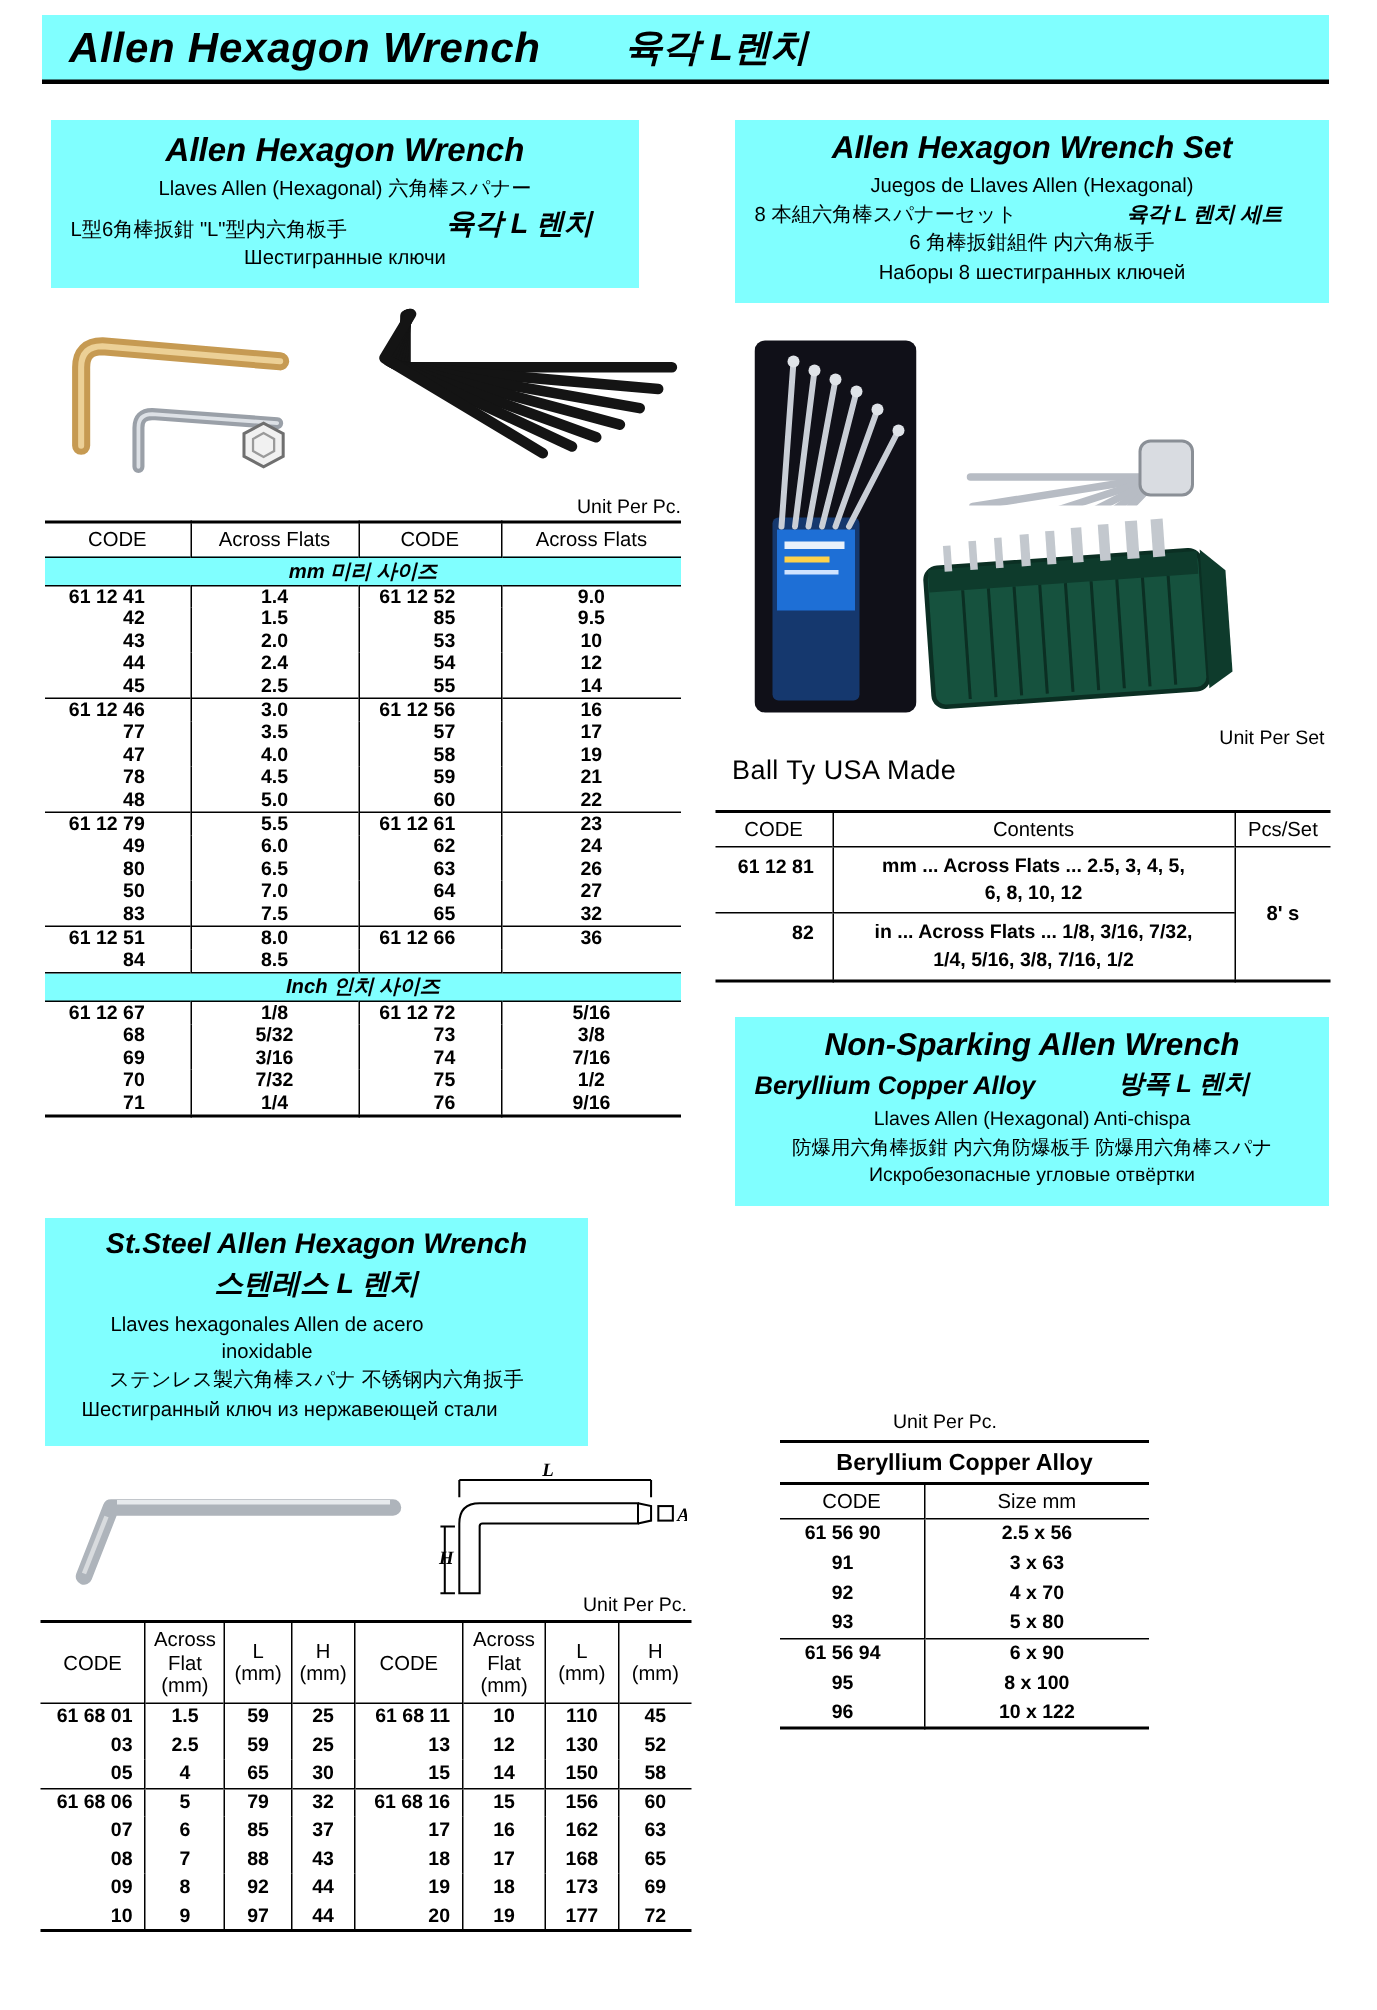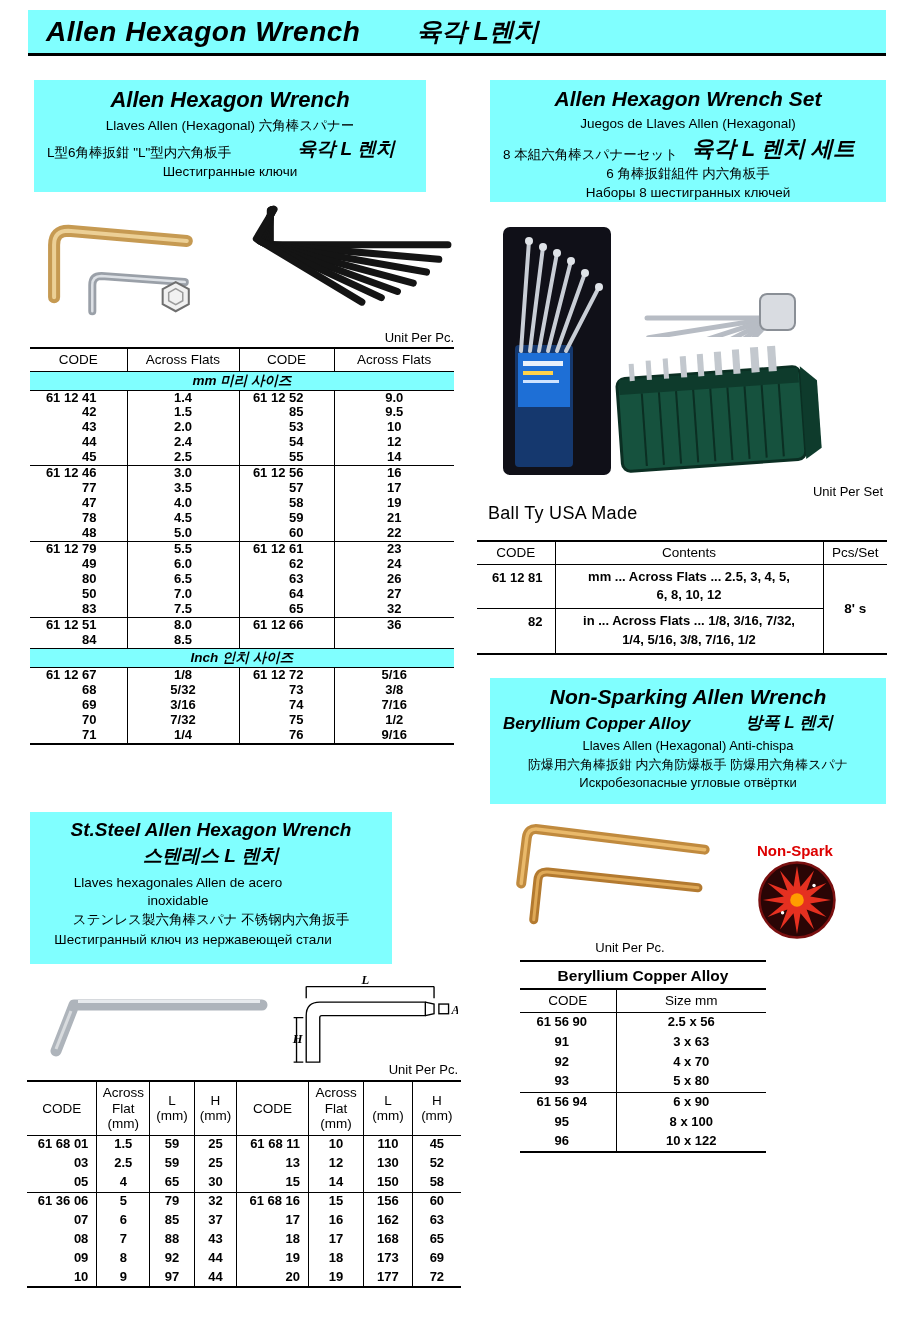--- a/index.html
+++ b/index.html
@@ -375,21 +375,21 @@
           <td>05</td>
           <td>4</td>
           <td>65</td>
           <td>30</td>
           <td>15</td>
           <td>14</td>
           <td>150</td>
           <td>58</td>
         </tr>
         <tr class="gs">
-          <td>61 36 06</td>
+          <td>61 68 06</td>
           <td>5</td>
           <td>79</td>
           <td>32</td>
           <td>61 68 16</td>
           <td>15</td>
           <td>156</td>
           <td>60</td>
         </tr>
         <tr>
           <td>07</td>
@@ -432,21 +432,21 @@
           <td>72</td>
         </tr>
       </tbody>
   </table>
 
   <div class="abs cyan sec-box" style="left:490px; top:80px; width:396px; height:122px;">
     <h2 class="sec-title" style="font-size:21px;">Allen Hexagon Wrench Set</h2>
     <div class="sec-line">Juegos de Llaves Allen (Hexagonal)</div>
     <div class="sec-line flexline">
       <span>8 本組六角棒スパナーセット</span>
-      <span class="kr-big" style="font-size:22px;font-style:italic;">육각 L 렌치 세트</span>
+      <span class="kr-big" style="font-size:14px;font-style:italic;">육각 L 렌치 세트</span>
     </div>
     <div class="sec-line">6 角棒扳鉗組件 内六角板手</div>
     <div class="sec-line">Наборы 8 шестигранных ключей</div>
   </div>
 
   <div class="abs" style="left:495px; top:222px; width:390px; height:258px;">
     <svg class="abs" style="left:8px; top:4px;" width="108" height="250" viewBox="0 0 108 248">
       <rect x="0" y="0" width="108" height="248" rx="7" fill="#101018"></rect>
       <rect x="12" y="118" width="58" height="122" rx="4" fill="#15386e"></rect>
       <rect x="15" y="126" width="52" height="54" fill="#1e6fd6"></rect>
@@ -550,42 +550,20 @@
     <h2 class="sec-title" style="font-size:21px; margin-bottom:2px;">Non-Sparking Allen Wrench</h2>
     <div class="sec-line flexline" style="padding-right:40px; margin-bottom:3px;">
       <span class="kr-big" style="font-size:17px;">Beryllium Copper Alloy</span>
       <span class="kr-big" style="font-size:17px;">방폭 L 렌치</span>
     </div>
     <div class="sec-line" style="font-size:13px;">Llaves Allen (Hexagonal) Anti-chispa</div>
     <div class="sec-line" style="font-size:13px;">防爆用六角棒扳鉗 内六角防爆板手 防爆用六角棒スパナ</div>
     <div class="sec-line" style="font-size:13px;">Искробезопасные угловые отвёртки</div>
   </div>
 
-  <div class="abs" style="left:495px; top:812px; width:390px; height:128px;">
-    <svg class="abs" style="left:0; top:0;" width="245" height="122" viewBox="0 0 245 120">
-      <g fill="none" stroke-linecap="round" stroke-linejoin="round">
-        <g transform="rotate(7 40 40)">
-          <path d="M30,72 L30,26 Q30,16 40,16 L208,16" stroke="#c08a3e" stroke-width="10"></path>
-          <path d="M30,72 L30,26 Q30,16 40,16 L208,16" stroke="#e9b96a" stroke-width="3.5"></path>
-        </g>
-        <g transform="translate(12,46) rotate(6 40 30)">
-          <path d="M30,62 L30,22 Q30,13 39,13 L190,13" stroke="#b37a30" stroke-width="9"></path>
-          <path d="M30,62 L30,22 Q30,13 39,13 L190,13" stroke="#dfa957" stroke-width="3"></path>
-        </g>
-      </g>
-    </svg>
-    <div class="abs nonspark-label" style="left:262px; top:30px;">Non-Spark</div>
-    <svg class="abs" style="left:258px; top:48px;" width="88" height="80" viewBox="0 0 94 94">
-      <circle cx="47" cy="47" r="44" fill="#2a0505" stroke="#7a1010" stroke-width="3"></circle>
-      <polygon fill="#e53020" points="87,47 62.5,42.9 81.6,27 58.3,35.7 67,12.4 51.1,31.5 47,7 42.9,31.5 27,12.4 35.7,35.7 12.4,27 31.5,42.9 7,47 31.5,51.1 12.4,67 35.7,58.3 27,81.6 42.9,62.5 47,87 51.1,62.5 67,81.6 58.3,58.3 81.6,67 62.5,51.1"></polygon>
-      <circle cx="47" cy="47" r="8" fill="#ff9d00"></circle>
-      <circle cx="67" cy="30" r="2" fill="#ffffff"></circle>
-      <circle cx="30" cy="62" r="2" fill="#ffffff"></circle>
-    </svg>
-  </div>
 
   <div class="abs unit-note" style="left:520px; top:940px; width:220px; text-align:center;">Unit Per Pc.</div>
 
   <div class="abs beryl-head" style="left:520px; top:960px; width:246px;">Beryllium Copper Alloy</div>
 
   <table class="abs data-table beryl-table" style="left:520px; top:988px; width:246px;">
     <colgroup>
         <col style="width:96px">
         <col style="width:150px">
       </colgroup>

